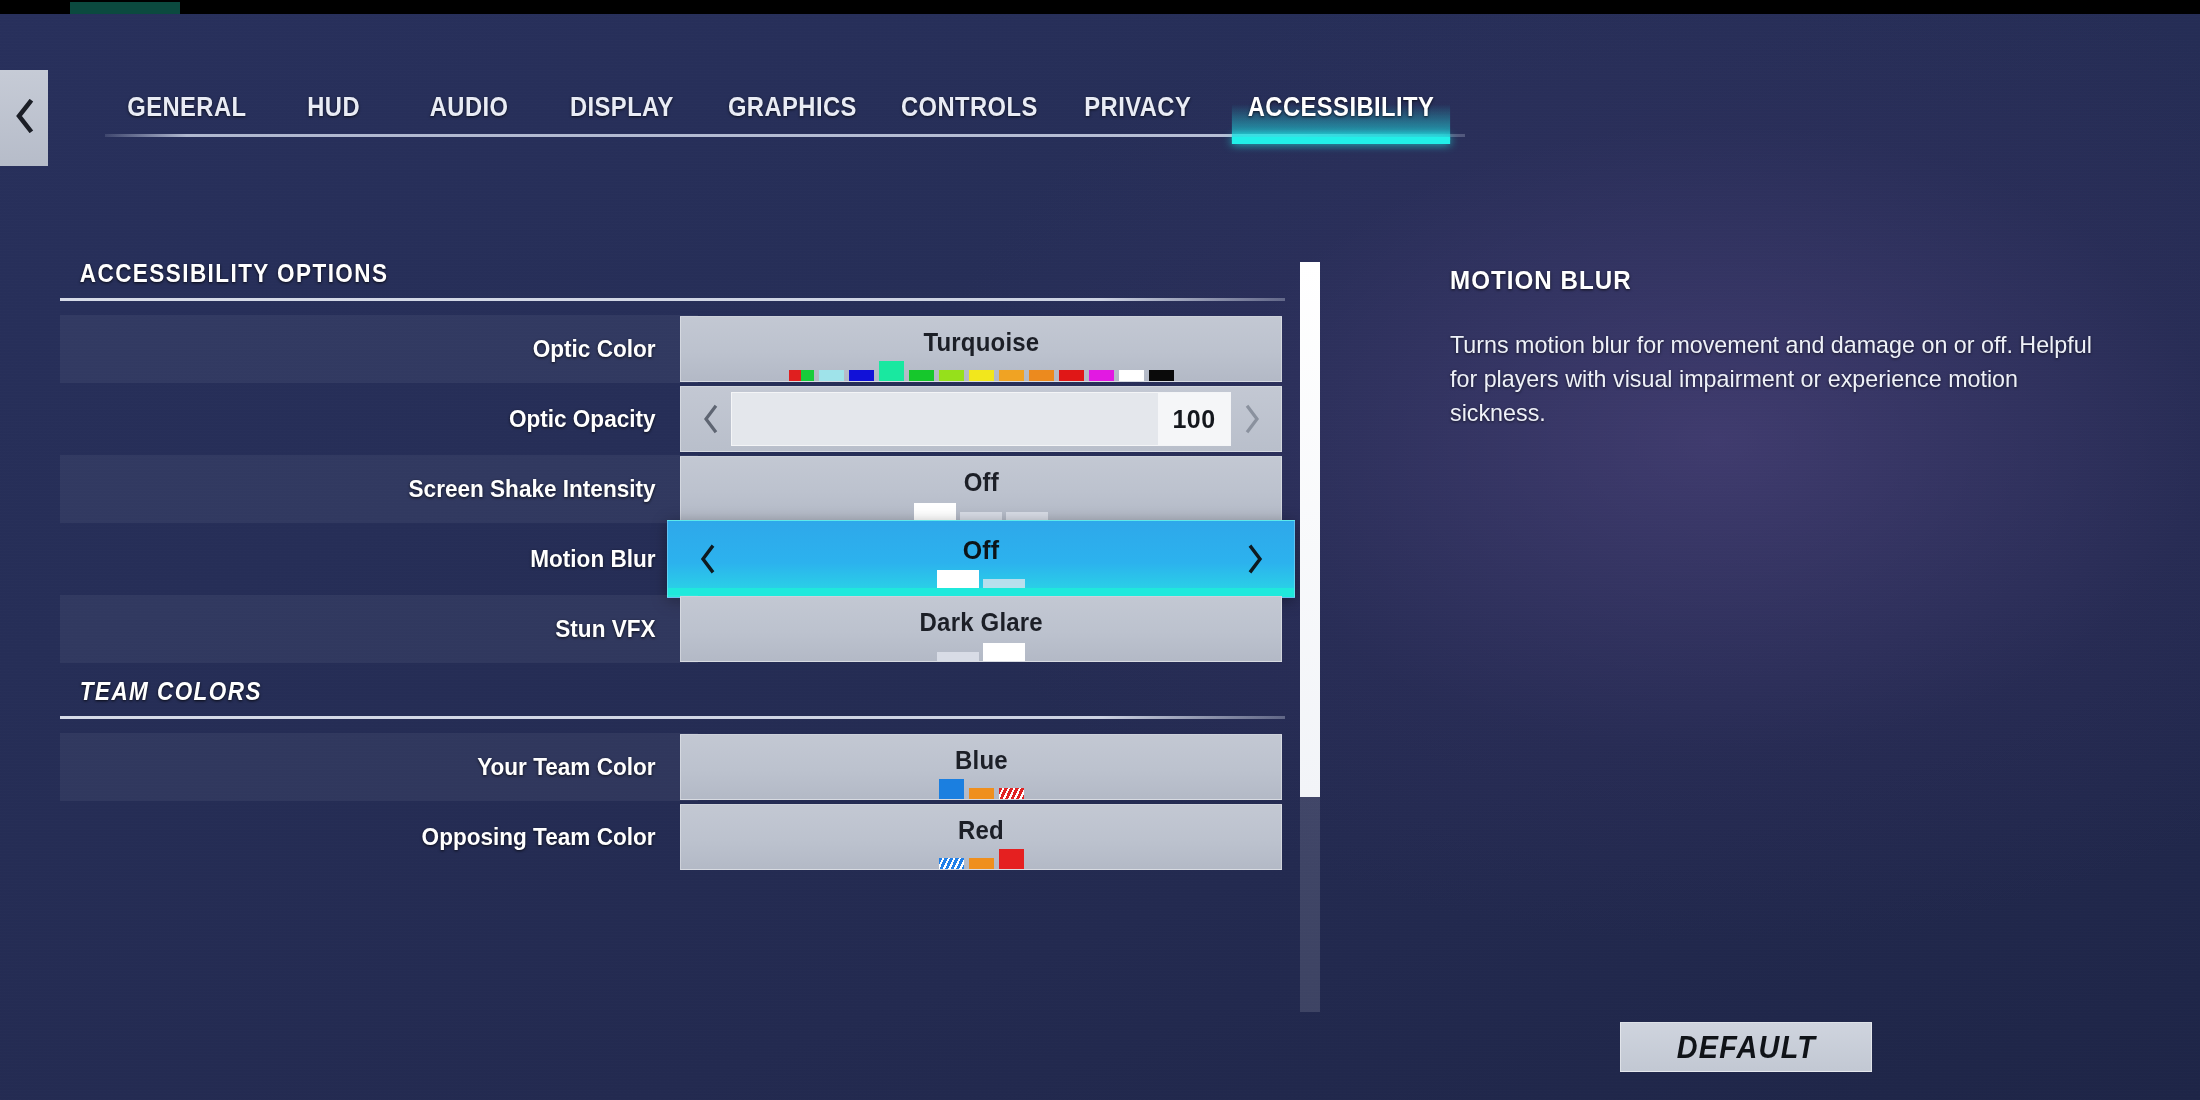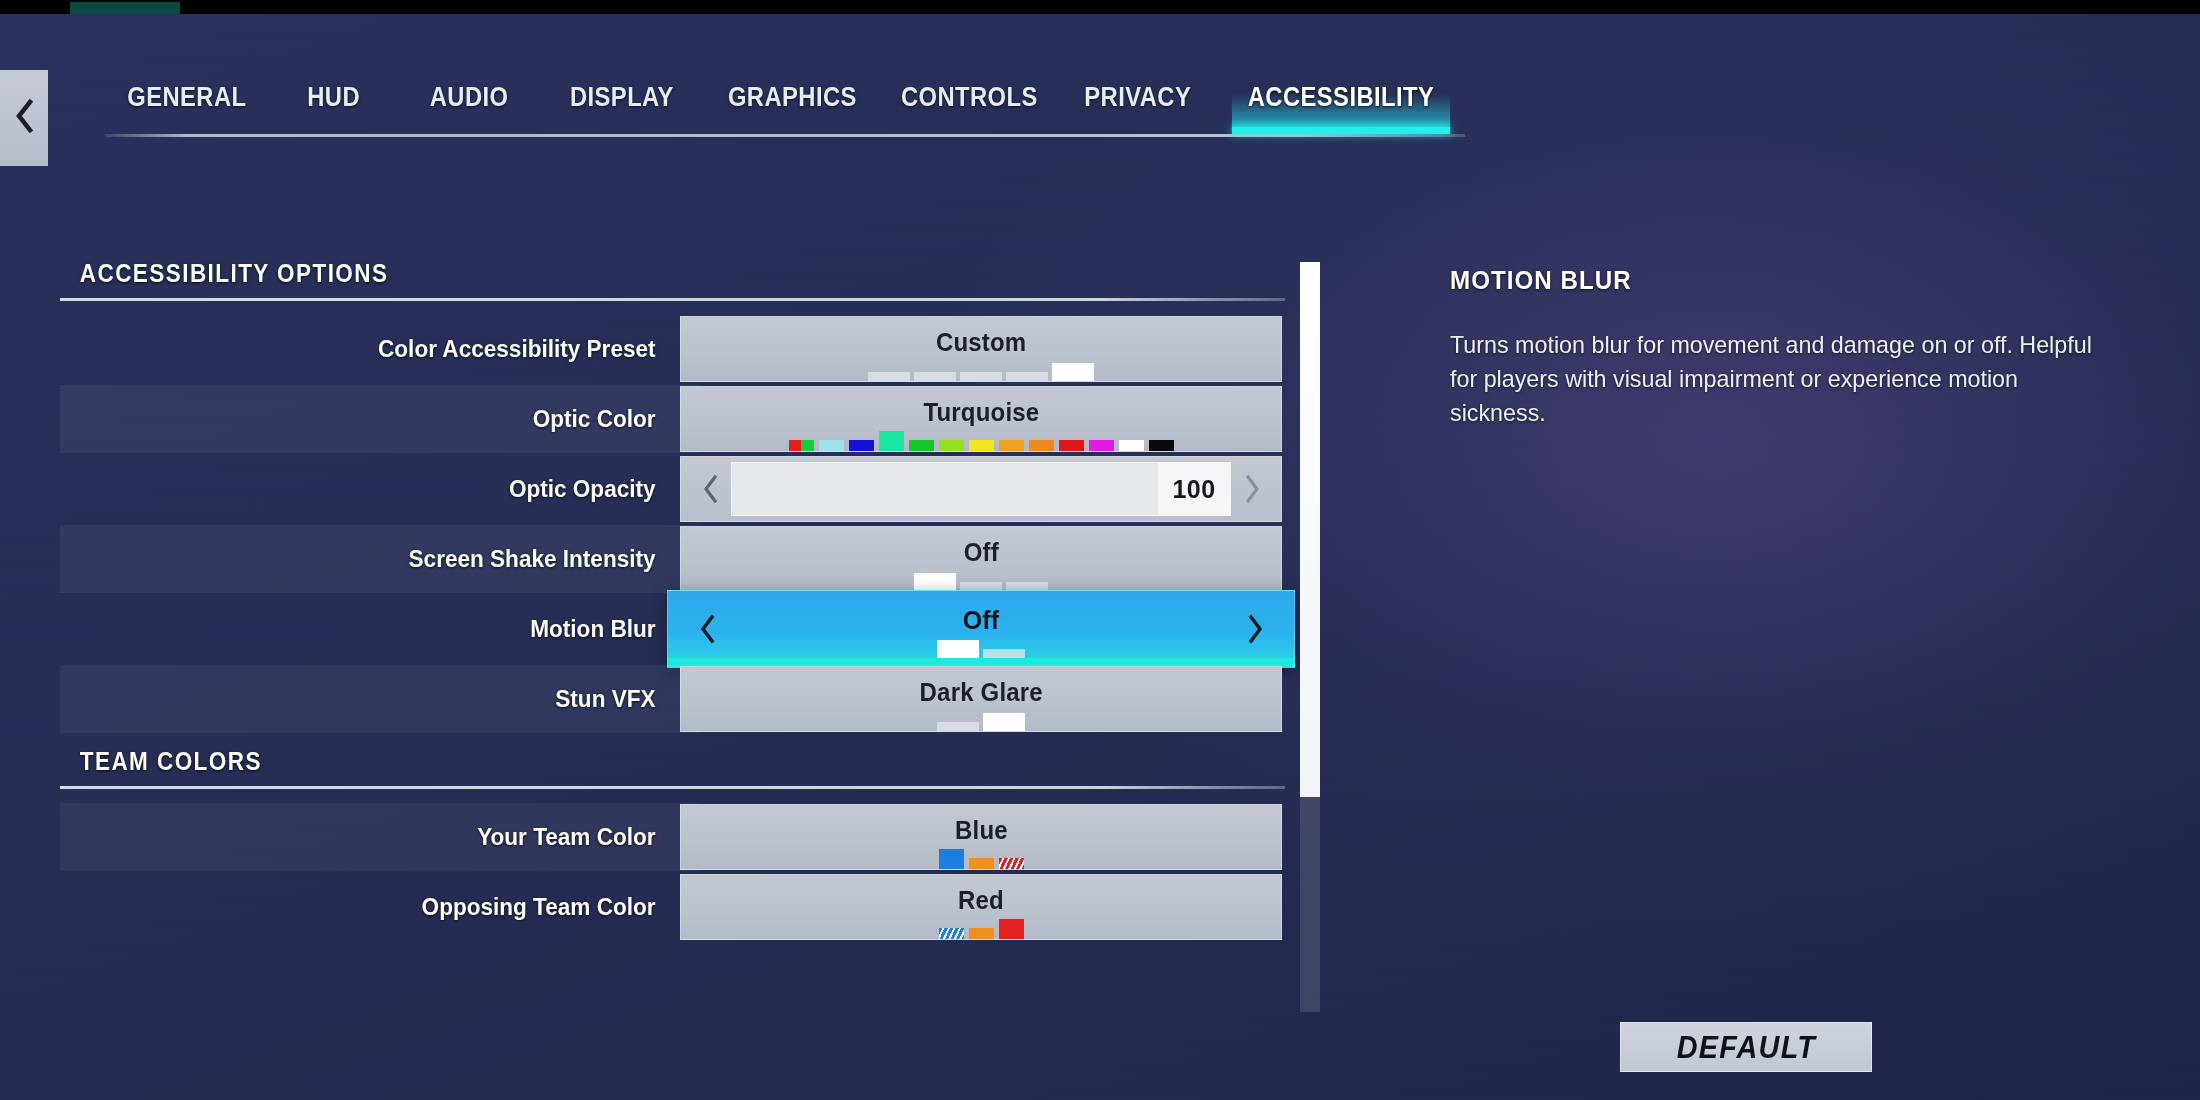--- a/index.html
+++ b/index.html
@@ -32,21 +32,21 @@
   
   #back-btn{
     position:absolute; left:0; top:70px; width:48px; height:96px;
     background:linear-gradient(180deg,#c6cbd6 0%,#b6bcc9 100%);
     display:flex; align-items:center; justify-content:center; z-index:30;
   }
   #back-btn svg{ width:22px; height:34px; }
 
   
   #tabs{
-    position:absolute; left:105px; top:68px; width:1360px; height:62px;
+    position:absolute; left:105px; top:78px; width:1360px; height:62px;
     display:flex; align-items:flex-end; gap:0; z-index:20;
   }
   .tab{
     position:relative; height:60px; display:flex; align-items:center; justify-content:center;
     padding:0 0 6px 0; cursor:pointer;
     font-size:27px; letter-spacing:.5px; font-weight:700; font-stretch:condensed;
     color:#e9ecf5; text-shadow:0 1px 3px rgba(0,0,0,.7);
     transform:scaleX(.88); transform-origin:center;
   }
   .tab .tab-label{ white-space:nowrap; }
@@ -248,33 +248,20 @@
     </div>
   <div id="tabs-rule"></div>
 
   <div id="settings">
 
     <div class="section-head">
       <div class="section-title">ACCESSIBILITY OPTIONS</div>
       <div class="section-rule"></div>
     </div>
 
-    <div class="row">
-      <div class="row-label">Color Accessibility Preset</div>
-      <div class="ctrl">
-        <span class="value">Custom</span>
-        <div class="steps">
-            <span class="step"></span>
-            <span class="step"></span>
-            <span class="step"></span>
-            <span class="step"></span>
-            <span class="step on"></span>
-          </div>
-      </div>
-    </div>
 
     <div class="row stripe">
       <div class="row-label">Optic Color</div>
       <div class="ctrl">
         <span class="value">Turquoise</span>
         <div class="swatches">
             <span class="sw split"></span>
             <span class="sw" style="background: rgb(159, 227, 234);"></span>
             <span class="sw" style="background: rgb(17, 17, 216);"></span>
             <span class="sw on" style="background: rgb(25, 232, 160);"></span>
@@ -348,21 +335,21 @@
       <div class="row-label">Stun VFX</div>
       <div class="ctrl">
         <span class="value">Dark Glare</span>
         <div class="steps">
             <span class="step"></span>
             <span class="step on"></span>
           </div>
       </div>
     </div>
 
-    <div class="section-head" style="margin-top:14px;">
+    <div class="section-head" style="margin-top:14px;font-style:italic;">
       <div class="section-title">TEAM COLORS</div>
       <div class="section-rule"></div>
     </div>
 
     <div class="row stripe">
       <div class="row-label">Your Team Color</div>
       <div class="ctrl">
         <span class="value">Blue</span>
         <div class="swatches">
             <span class="sw on" style="background: rgb(27, 127, 224);"></span>

